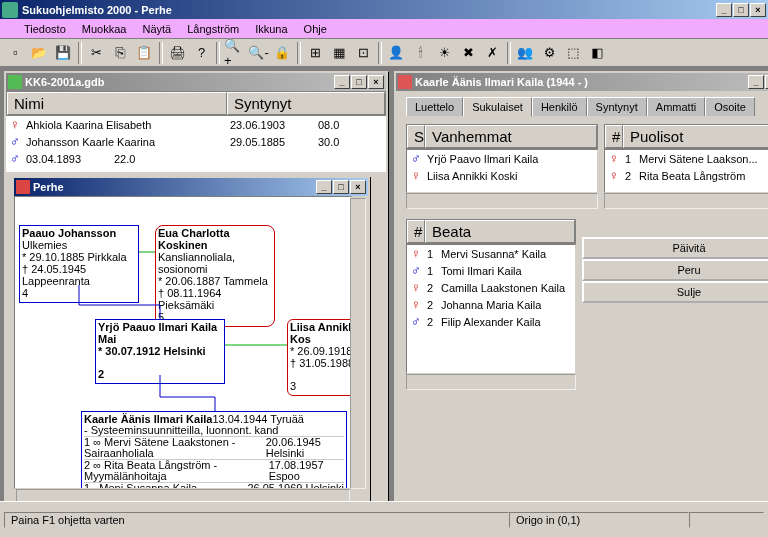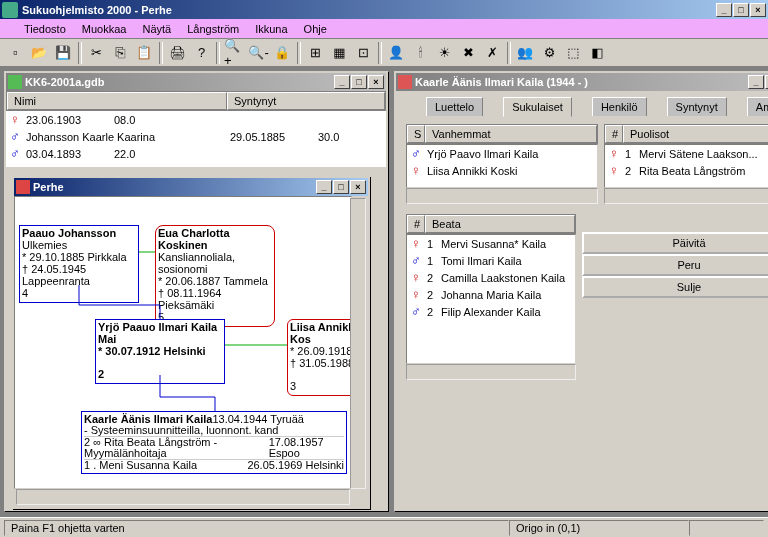--- a/index.html
+++ b/index.html
@@ -12,32 +12,32 @@
 .menuitem { padding: 2px 8px; cursor: pointer; }
 .toolbar { background: #d4d0c8; height: 28px; display: flex; align-items: center; padding: 2px 4px; gap: 1px; border-bottom: 1px solid #808080; }
 .tbtn { width: 23px; height: 22px; border: 1px solid #d4d0c8; display: flex; align-items: center; justify-content: center; cursor: pointer; font-size: 13px; }
 .tsep { width: 4px; height: 22px; border-left: 1px solid #808080; border-right: 1px solid #fff; margin: 0 2px; }
 .workspace { position: relative; background: #808080; height: 450px; }
 .mdi { position: absolute; background: #d4d0c8; border: 2px solid #d4d0c8; box-shadow: 1px 1px 0 #000; }
 .mdi-title { background: linear-gradient(90deg, #0a246a, #a6caf0); color: #fff; height: 18px; display: flex; align-items: center; padding: 0 2px; font-weight: bold; }
 .mdi-title.inactive { background: linear-gradient(90deg, #808080, #c0c0c0); }
 .mdi-title .icon { width: 14px; height: 14px; margin-right: 3px; }
 .listhdr { background: #d4d0c8; display: flex; border: 1px solid #808080; }
-.listhdr div { padding: 2px 6px; border: 1px solid #fff; border-right-color: #808080; border-bottom-color: #808080; font-size: 11px; }
+.listhdr div { padding: 2px 6px; border: 1px solid #fff; border-right-color: #808080; border-bottom-color: #808080; font-size: 15px; }
 .listrow { display: flex; align-items: center; padding: 1px 4px; background: #fff; }
 .listrow .sym { width: 16px; font-size: 13px; }
 .male { color: #0000cc; }
 .female { color: #cc0000; }
 .tabs { display: flex; background: #d4d0c8; }
-.tab { padding: 3px 8px; background: #d4d0c8; border: 1px solid #fff; border-bottom: none; border-right-color: #808080; cursor: pointer; font-size: 11px; margin-left: 20px; }
+.tab { padding: 3px 8px; background: #d4d0c8; border: 1px solid #fff; border-bottom: none; border-right-color: #808080; cursor: pointer; font-size: 11px; }
 .tab.active { background: #d4d0c8; border-bottom: 1px solid #d4d0c8; margin-bottom: -1px; }
 .tab.in { background: #c0c0c0; }
 .subpanel { border: 1px inset #d4d0c8; background: #fff; }
 .btn { padding: 3px 14px; background: #d4d0c8; border: 2px outset #fff; cursor: pointer; margin: 0; font-size: 11px; min-width: 65px; text-align: center; }
-.statusbar { position: absolute; bottom: 0; left: 0; right: 0; height: 20px; background: #d4d0c8; border-top: 1px solid #fff; display: flex; align-items: center; padding: 0 4px; justify-content: center; }
+.statusbar { position: absolute; bottom: 0; left: 0; right: 0; height: 36px; background: #d4d0c8; border-top: 1px solid #fff; display: flex; align-items: center; padding: 0 4px; justify-content: center; }
 .statuscell { border: 1px inset #d4d0c8; padding: 1px 6px; height: 16px; font-size: 11px; }
 .treebox { position: absolute; border: 1px solid; padding: 2px; font-size: 9px; line-height: 11px; background: #fff; }
 .scrollbar-v { width: 16px; background: #d4d0c8; border: 1px inset; }
 .scrollbar-h { height: 16px; background: #d4d0c8; border: 1px inset; }
 </style>
 </head>
 <body>
 
 <div class="titlebar">
   <div class="icon"></div>
@@ -102,20 +102,21 @@
         <div class="winbtn">×</div>
       </div>
     </div>
     <div class="listhdr">
       <div style="flex:0 0 220px">Nimi</div>
       <div style="flex:1">Syntynyt</div>
     </div>
     <div style="background:#fff; height:56px; overflow:hidden;">
       <div class="listrow">
           <span class="sym female">♀</span>
+          <span style="flex:0 0 204px">Ahkiola Kaarina Elisabeth</span>
           <span style="flex:0 0 88px">23.06.1903</span>
           <span>08.0</span>
         </div>
       <div class="listrow">
           <span class="sym male">♂</span>
           <span style="flex:0 0 204px">Johansson Kaarle Kaarina</span>
           <span style="flex:0 0 88px">29.05.1885</span>
           <span>30.0</span>
         </div>
       <div class="listrow">
@@ -149,20 +150,24 @@
       </div>
       <div class="treebox" style="left:272px; top:122px; width:90px; border-color:#c00; border-radius:6px;">
         <b>Liisa Annikki Kos</b><br><span>* 26.09.1918  H</span><br><span>† 31.05.1988  E</span><br><br><span>3</span>
       </div>
       <div class="treebox" style="left:66px; top:214px; width:266px; border-color:#00c;">
         <div style="display:flex;justify-content:flex-start">
             <b>Kaarle Äänis Ilmari Kaila</b>
             <span>13.04.1944  Tyruää</span>
           </div>
         <div>- Systeeminsuunnitteilla, luonnont. kand</div>
+        <div style="display:flex;justify-content:space-between;border-top:1px solid #ccc">
+            <span>1 ∞ Mervi Sätene Laakstonen - Sairaanholiala</span>
+            <span>20.06.1945  Helsinki</span>
+          </div>
         <div style="display:flex;border-top:1px solid #ccc">
             <span>2 ∞ Rita Beata Långström - Myymälänhoitaja</span>
             <span>17.08.1957  Espoo</span>
           </div>
         <div style="display:flex;justify-content:space-between;border-top:1px solid #ccc">
             <span>1 . Meni Susanna Kaila</span>
             <span>26.05.1969  Helsinki</span>
           </div>
       </div>
 

